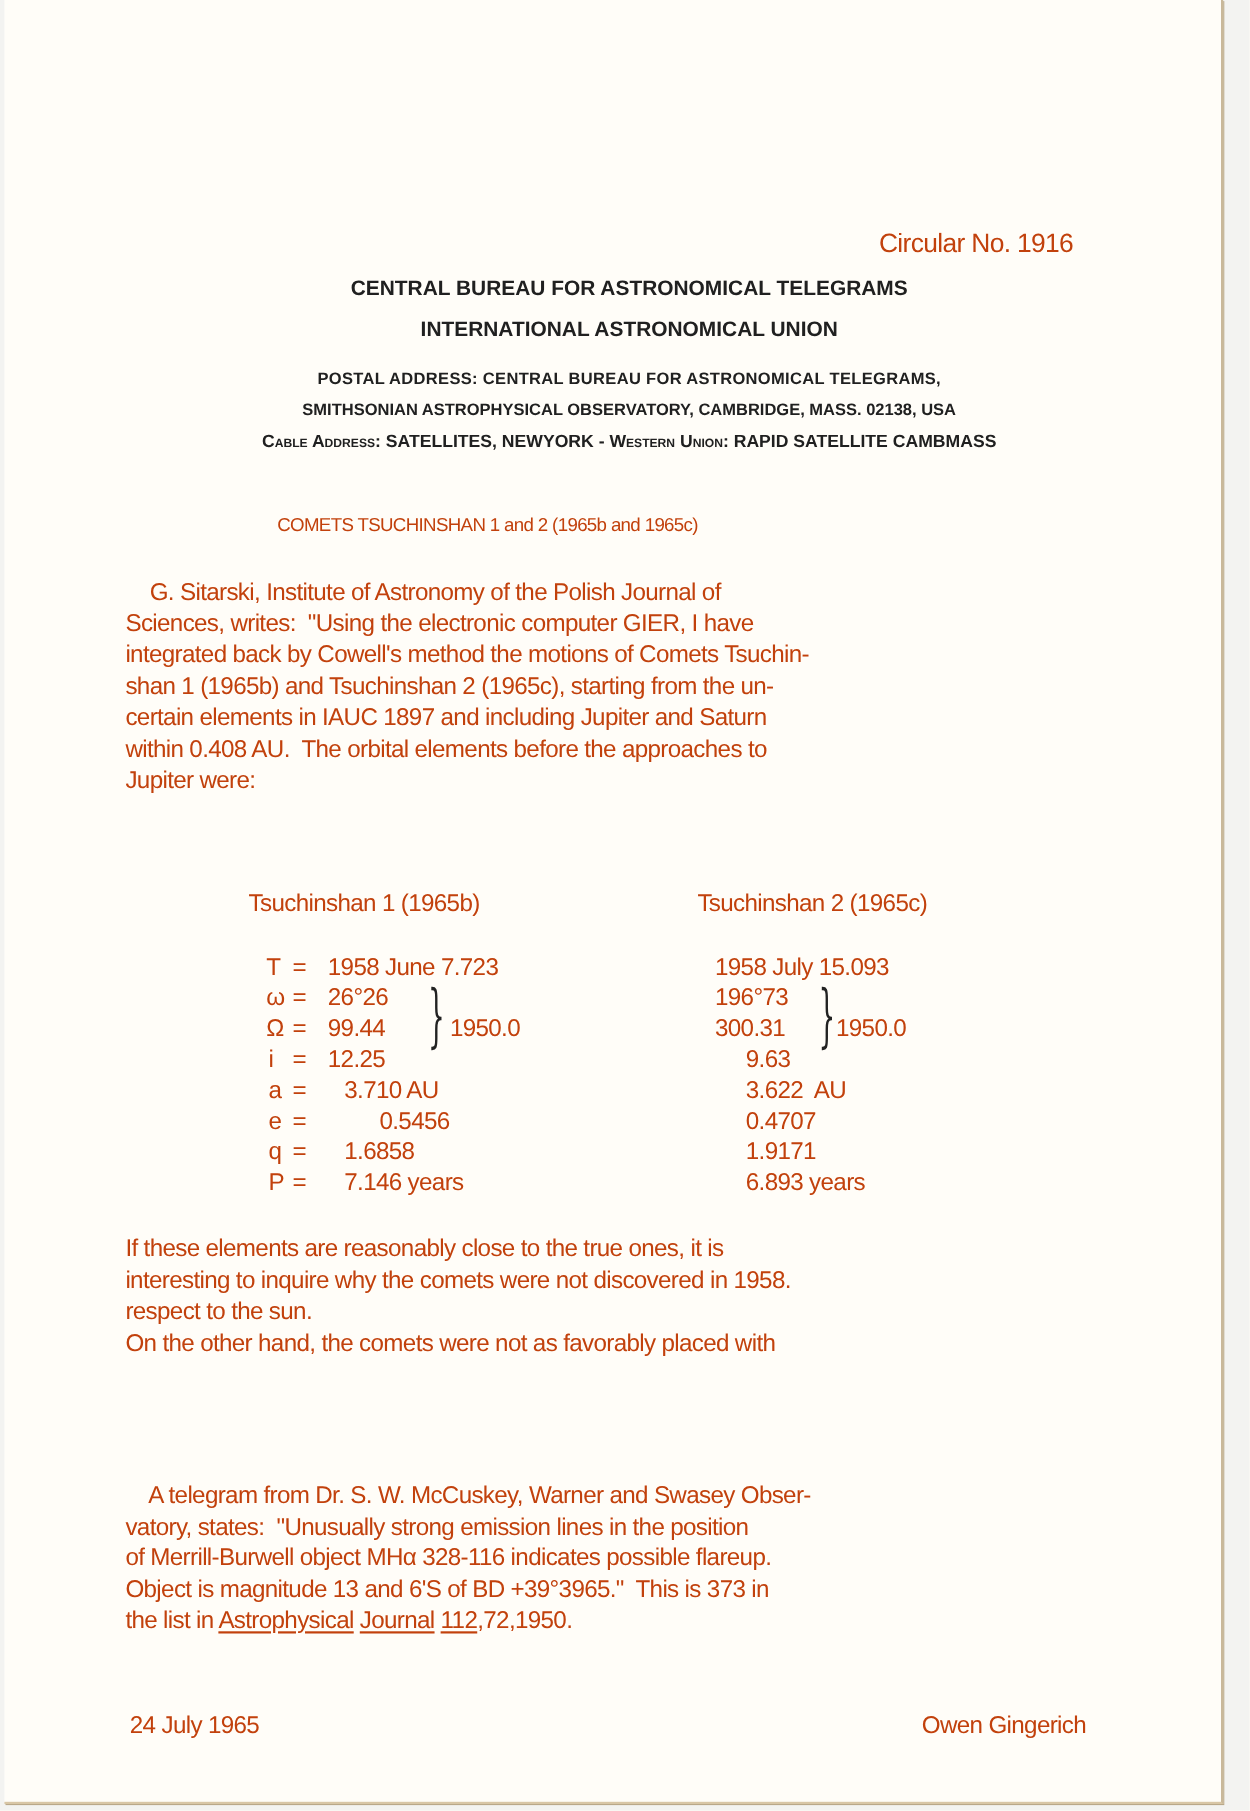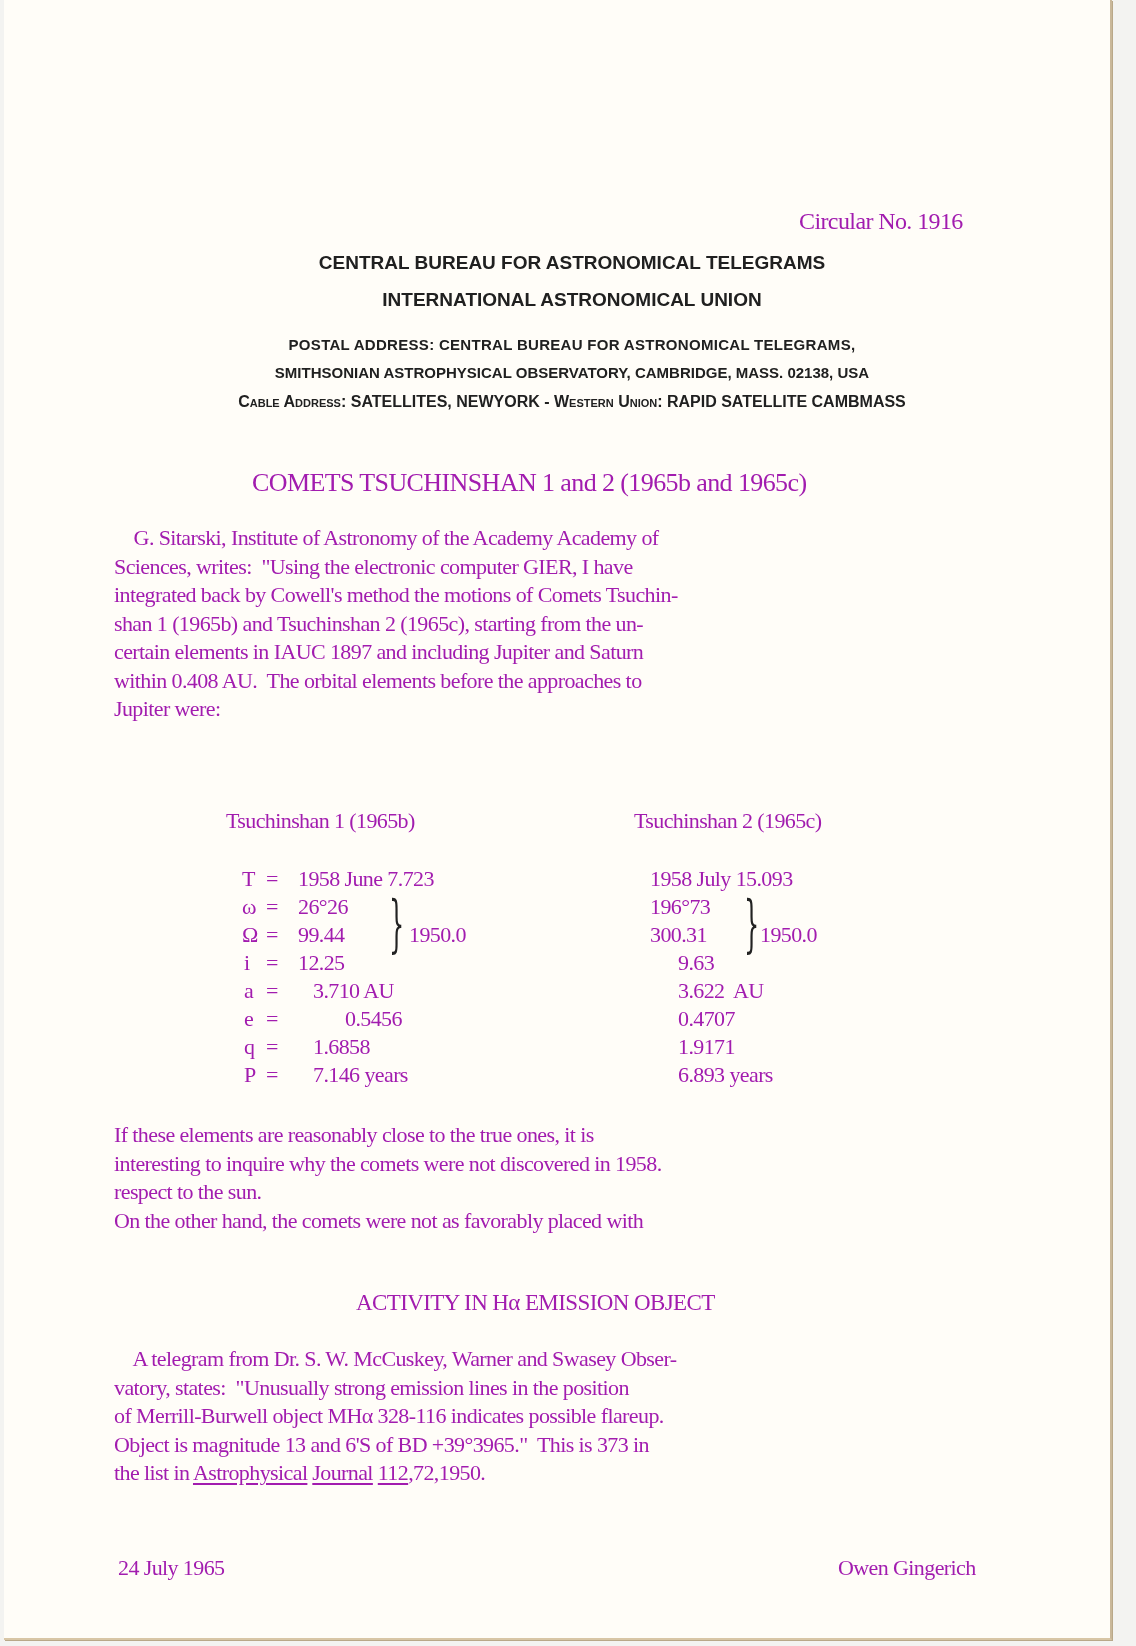--- a/index.html
+++ b/index.html
@@ -4,21 +4,21 @@
 <style>
   html, body { margin:0; padding:0; }
   body { width:1136px; height:1646px; background:#f3f3f1; position:relative; overflow:hidden; }
   .page {
     position:absolute; left:4px; top:0; width:1106px; height:1638px;
     background:#fffdf8;
     border-right:2px solid #c9b89a;
     border-bottom:2px solid #d8c6a6;
     box-shadow: 1px 1px 0 #b9a889;
   }
-  .tt { font-family:Liberation Serif, serif; color:#a21caf; font-size:22px; letter-spacing:-0.6px; }
+  .tt { font-family:Liberation Sans, sans-serif; color:#c2410c; font-size:22px; letter-spacing:-0.6px; }
   .hd { font-family:"Liberation Sans","DejaVu Sans",sans-serif; color:#202020; font-weight:bold; text-align:center; position:absolute; left:0; width:1136px; }
   .abs { position:absolute; white-space:pre; }
   .para { position:absolute; line-height:28.5px; }
   .para .line { display:block; white-space:pre; }
   .u { text-decoration:underline; text-underline-offset:3px; }
   .smallcaps { font-variant:small-caps; }
   .brace { font-family:"DejaVu Serif",serif; font-weight:normal; transform:scaleY(2.6); display:inline-block; position:absolute; font-size:24px; color:#222; }
 </style>
 </head>
 <body>
@@ -26,24 +26,24 @@
 <div class="page">
 
   <div class="abs tt" style="left:795px; top:208px; font-size:24px;">Circular No. 1916</div>
 
   <div class="hd" style="top:252px; font-size:19px;">CENTRAL BUREAU FOR ASTRONOMICAL TELEGRAMS</div>
   <div class="hd" style="top:289px; font-size:19px;">INTERNATIONAL ASTRONOMICAL UNION</div>
   <div class="hd" style="top:336px; font-size:15px; letter-spacing:0.3px;">POSTAL ADDRESS: CENTRAL BUREAU FOR ASTRONOMICAL TELEGRAMS,</div>
   <div class="hd" style="top:364px; font-size:15px;">SMITHSONIAN ASTROPHYSICAL OBSERVATORY, CAMBRIDGE, MASS. 02138, USA</div>
   <div class="hd smallcaps" style="top:393px; font-size:16px;">Cable Address: SATELLITES, NEWYORK - Western Union: RAPID SATELLITE CAMBMASS</div>
 
-  <div class="abs tt" style="left:248px; top:468px; font-size:26px;text-align:right;">COMETS TSUCHINSHAN 1 and 2 (1965b and 1965c)</div>
+  <div class="abs tt" style="left:248px; top:468px; font-size:17px;text-align:right;">COMETS TSUCHINSHAN 1 and 2 (1965b and 1965c)</div>
 
   <div class="para tt" style="left:110px; top:524px;">
-    <span class="line">    G. Sitarski, Institute of Astronomy of the Academy Academy of</span>
+    <span class="line">    G. Sitarski, Institute of Astronomy of the Polish Journal of</span>
     <span class="line">Sciences, writes:  "Using the electronic computer GIER, I have</span>
     <span class="line">integrated back by Cowell's method the motions of Comets Tsuchin-</span>
     <span class="line">shan 1 (1965b) and Tsuchinshan 2 (1965c), starting from the un-</span>
     <span class="line">certain elements in IAUC 1897 and including Jupiter and Saturn</span>
     <span class="line">within 0.408 AU.  The orbital elements before the approaches to</span>
     <span class="line">Jupiter were:</span>
   </div>
 
   <div>
     <div class="abs tt" style="left:222px; top:808px;">Tsuchinshan 1 (1965b)</div>
@@ -92,21 +92,20 @@
     <div class="abs tt" style="left:756px; top:922px;">1950.0</div>
   </div>
 
   <div class="para tt" style="left:110px; top:1121px;">
     <span class="line">If these elements are reasonably close to the true ones, it is</span>
     <span class="line">interesting to inquire why the comets were not discovered in 1958.</span>
     <span class="line">respect to the sun.</span>
     <span class="line">On the other hand, the comets were not as favorably placed with</span>
   </div>
 
-  <div class="abs tt" style="left:352px; top:1290px; font-size:23px;">ACTIVITY IN Hα EMISSION OBJECT</div>
 
   <div class="para tt" style="left:110px; top:1345px;">
     <span class="line">    A telegram from Dr. S. W. McCuskey, Warner and Swasey Obser-</span>
     <span class="line">vatory, states:  "Unusually strong emission lines in the position</span>
     <span class="line">of Merrill-Burwell object MHα 328-116 indicates possible flareup.</span>
     <span class="line">Object is magnitude 13 and 6'S of BD +39°3965."  This is 373 in</span>
     <span class="line"><span>the list in </span><span class="u">Astrophysical</span> <span class="u">Journal</span> <span class="u">112</span><span>,72,1950.</span></span>
   </div>
 
   <div class="abs tt" style="left:114px; top:1555px;">24 July 1965</div>

